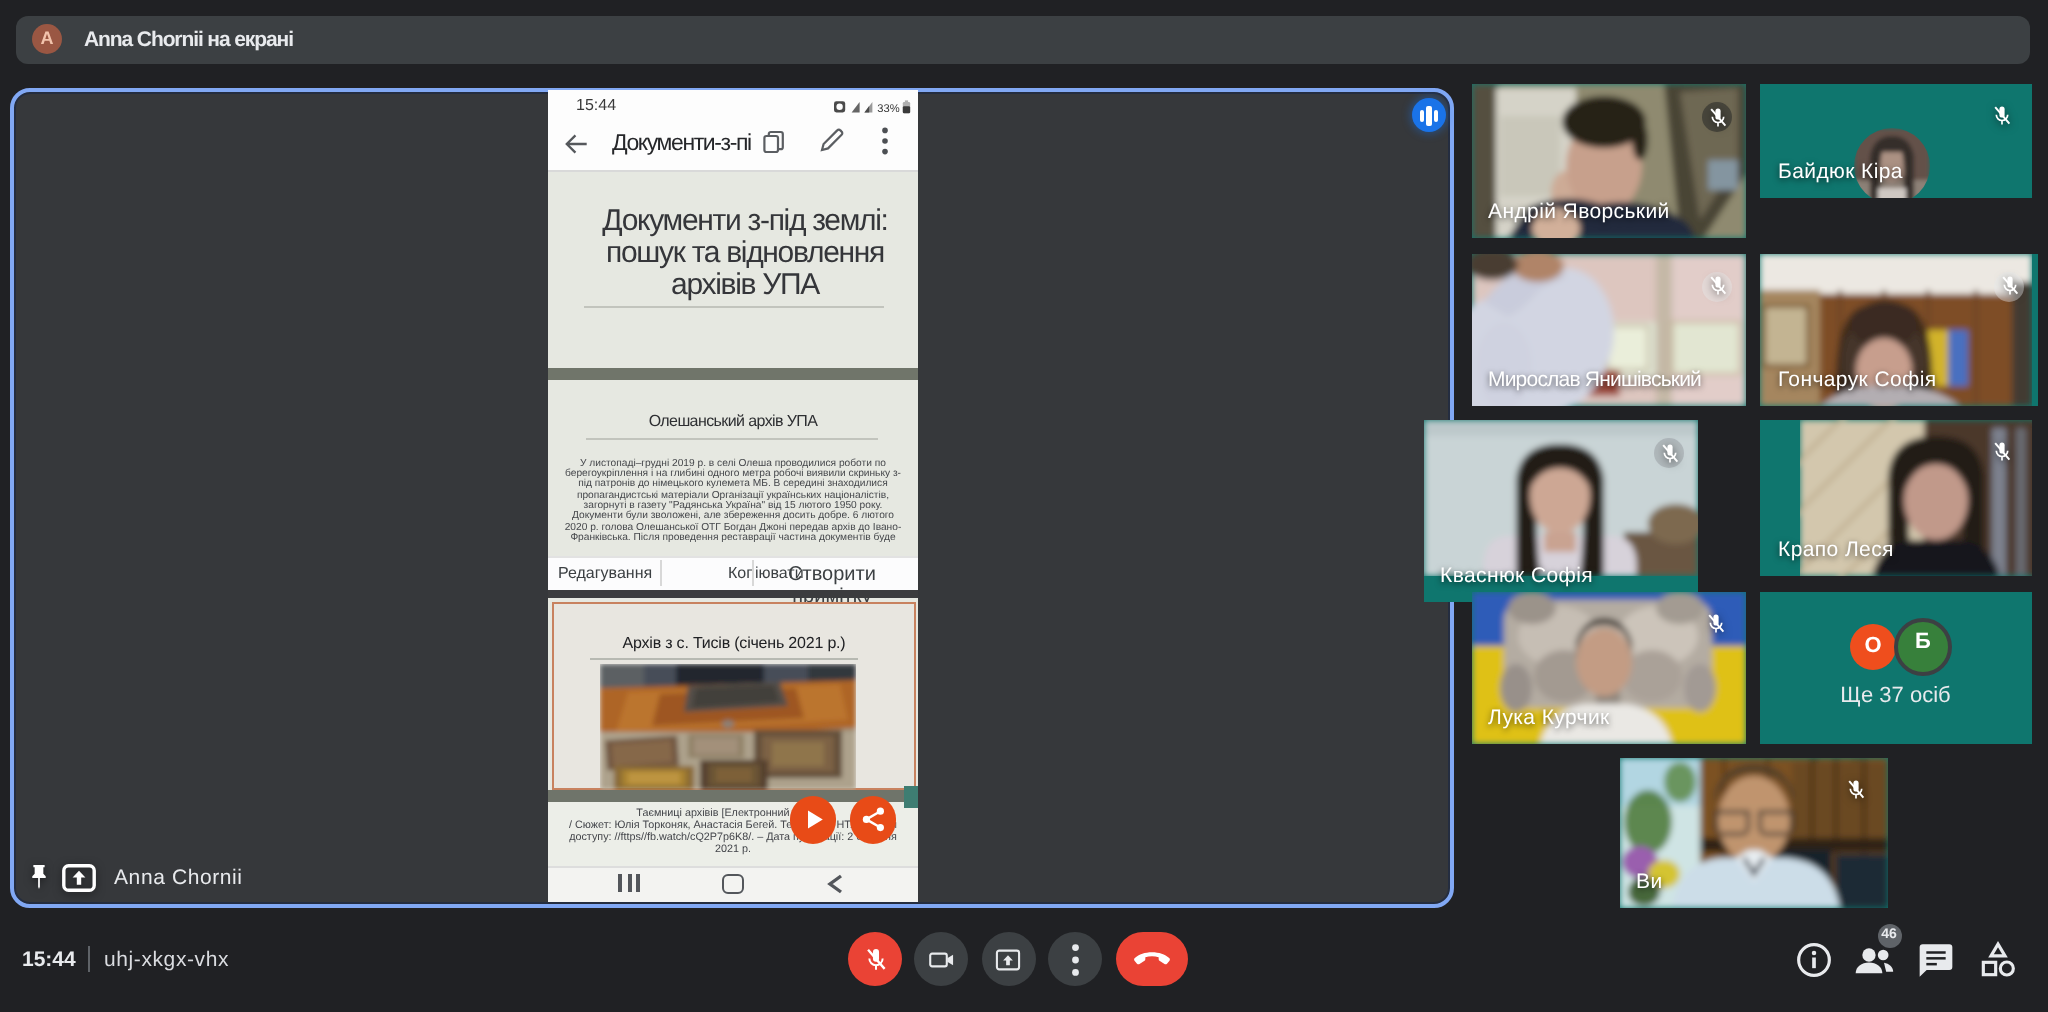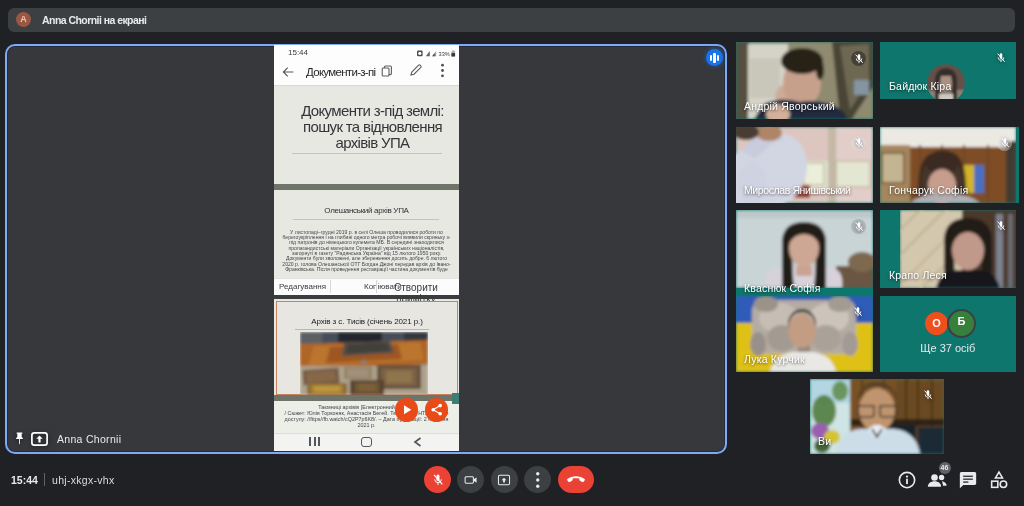--- a/index.html
+++ b/index.html
@@ -331,21 +331,21 @@
         <path d="M30 76 Q45 64 62 66 Q85 64 100 76 Z" fill="#b3aeb2"></path>
       </g>
     </svg>
     <div class="abs nlabel" style="left:9px;bottom:7px;">Гончарук Софія</div>
     <div class="abs" style="right:7px;top:9px;width:15px;height:15px;border-radius:50%;background:rgba(232,234,237,.4);"></div>
     <svg class="abs micw" style="right:8.5px;top:10.5px;" width="12" height="12">
         <use href="#micoff"></use>
       </svg>
   </div>
 
-  <div class="abs tile" style="left:736px;top:210px;width:137px;height:91px;">
+  <div class="abs tile" style="left:712px;top:210px;width:137px;height:91px;">
     <svg width="137" height="78" viewBox="0 0 137 78">
       <defs>
           <filter id="b5" x="-15%" y="-15%" width="130%" height="130%">
             <feGaussianBlur stdDeviation="1.5"></feGaussianBlur>
           </filter>
         </defs>
       <g filter="url(#b5)">
         <rect width="137" height="78" fill="#c9d4d6"></rect>
         <rect x="0" y="0" width="137" height="8" fill="#bcc8ca"></rect>
         <rect x="100" y="56" width="37" height="22" fill="#6b5742"></rect>

